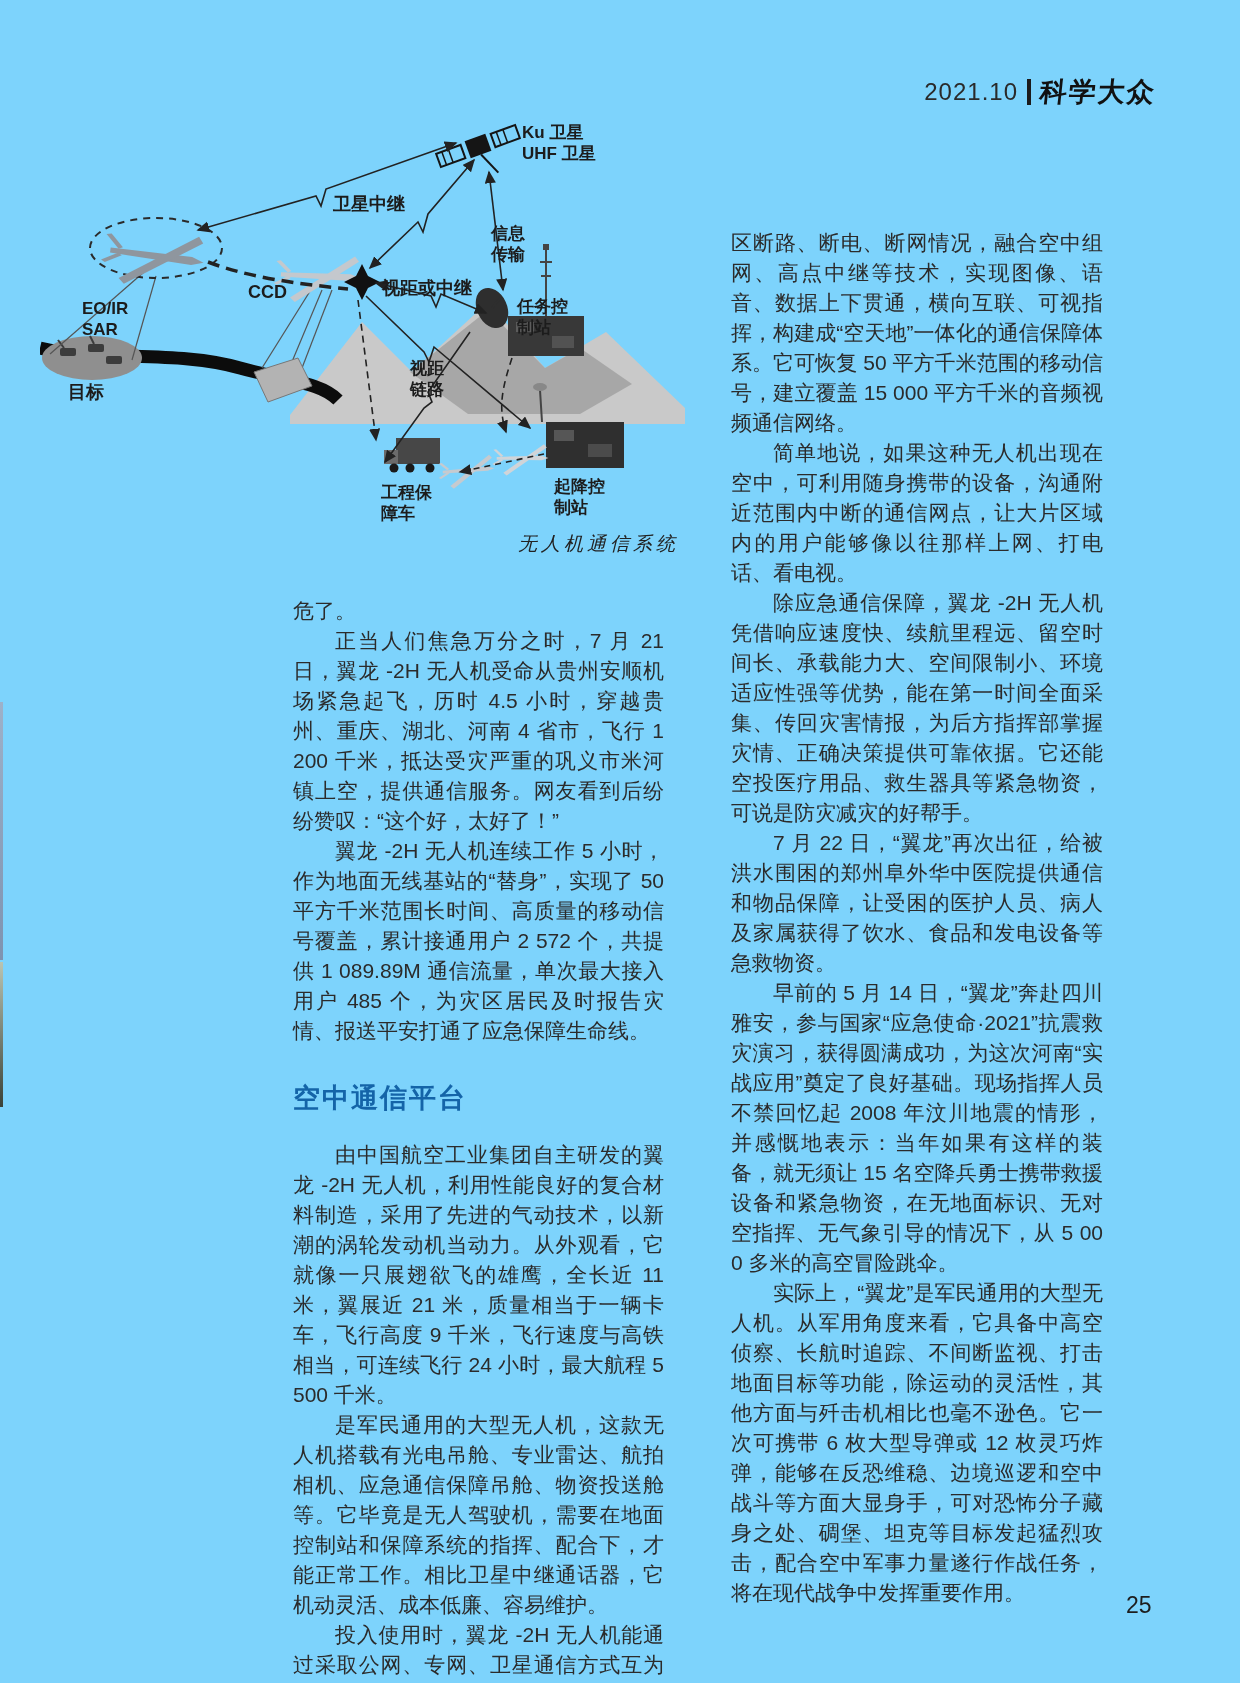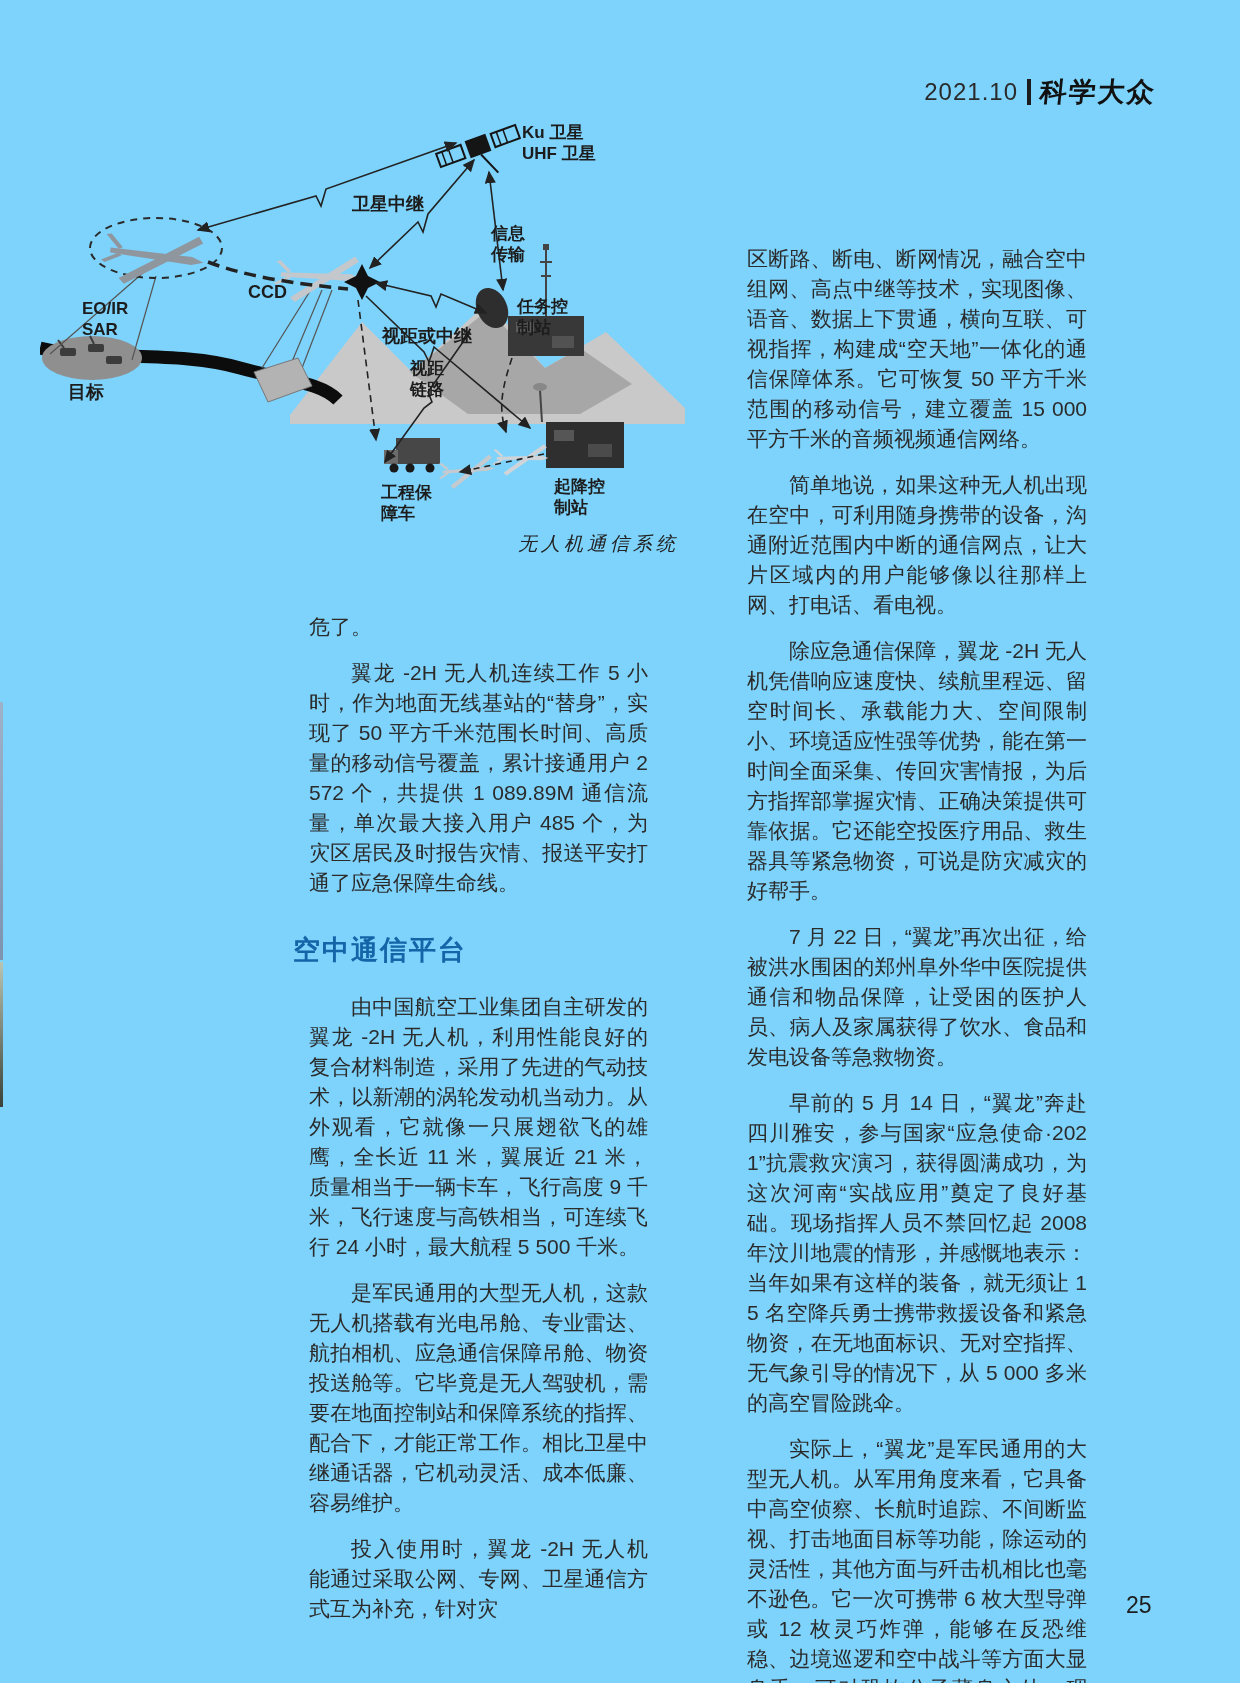--- a/index.html
+++ b/index.html
@@ -15,21 +15,21 @@
   .diagram{position:absolute;left:40px;top:110px;width:645px;height:452px;}
   .diagram svg{position:absolute;left:0;top:0;}
   .dlabel{position:absolute;font-weight:bold;font-size:17px;line-height:21px;
           color:#1c1c1c;white-space:pre-line;}
   .dlabel.big{font-size:18px;}
   .caption{position:absolute;left:518px;top:531px;font-family:"Liberation Serif","DejaVu Serif",serif;
            font-style:italic;font-size:19px;color:#222;letter-spacing:4px;}
   
   .col{position:absolute;font-size:21px;line-height:30px;text-align:justify;
        word-break:break-all;color:#2b2b2b;}
-  .col p{margin:16px;}
+  .col p{margin:0;}
   .col p.ind{text-indent:2em;}
   .col h2{margin:34px 0 24px 0;font-size:27px;line-height:36px;font-weight:bold;
           color:var(--accent,#1464a8);letter-spacing:2px;text-indent:0;}
   .left-col{left:293px;top:596px;width:371px;}
   .right-col{left:731px;top:228px;width:372px;}
   .page-number{position:absolute;left:1126px;top:1592px;font-size:23px;color:#1d1d1d;}
   
   .edge1{position:absolute;left:0;top:702px;width:3px;height:258px;
          background:linear-gradient(180deg,#9db1c9,#7e93b0);}
   .edge2{position:absolute;left:0;top:962px;width:3px;height:145px;
@@ -150,42 +150,43 @@
         <polyline points="430,222 388,282 392,292 384,298 345,352" marker-end="url(#mE)"></polyline>
         <path d="M318,190 L336,330" stroke-dasharray="7 5" marker-end="url(#mE)"></path>
         <path d="M472,248 C462,278 458,298 466,322" stroke-dasharray="7 5" marker-end="url(#mE)"></path>
         <path d="M504,344 L420,362" stroke-dasharray="6 5" marker-end="url(#mE)"></path>
         <path d="M168,152 C210,168 260,174 308,179" stroke-width="3.5" stroke-dasharray="12 7"></path>
       </g>
     </svg>
 
     <span class="dlabel" style="left:482px;top:12px;">Ku 卫星
 UHF 卫星</span>
-    <span class="dlabel big" style="left:293px;top:84px;margin-left:19px;">卫星中继</span>
+    <span class="dlabel big" style="left:293px;top:84px;">卫星中继</span>
     <span class="dlabel" style="left:451px;top:113px;">信息
 传输</span>
-    <span class="dlabel big" style="left:342px;top:168px;margin-top:48px;">视距或中继</span>
+    <span class="dlabel big" style="left:342px;top:168px;">视距或中继</span>
     <span class="dlabel big" style="left:208px;top:172px;">CCD</span>
     <span class="dlabel" style="left:477px;top:186px;">任务控
 制站</span>
     <span class="dlabel" style="left:42px;top:188px;">EO/IR
 SAR</span>
     <span class="dlabel" style="left:370px;top:248px;">视距
 链路</span>
     <span class="dlabel big" style="left:28px;top:272px;">目标</span>
     <span class="dlabel" style="left:341px;top:372px;">工程保
 障车</span>
     <span class="dlabel" style="left:514px;top:366px;">起降控
 制站</span>
   </div>
 
   <div class="caption">无人机通信系统</div>
 
   <div class="col left-col">
     <p>危了。</p>
+    <p class="ind">正当人们焦急万分之时，7 月 21 日，翼龙 -2H 无人机受命从贵州安顺机场紧急起飞，历时 4.5 小时，穿越贵州、重庆、湖北、河南 4 省市，飞行 1 200 千米，抵达受灾严重的巩义市米河镇上空，提供通信服务。网友看到后纷纷赞叹：“这个好，太好了！”</p>
     <p class="ind">翼龙 -2H 无人机连续工作 5 小时，作为地面无线基站的“替身”，实现了 50 平方千米范围长时间、高质量的移动信号覆盖，累计接通用户 2 572 个，共提供 1 089.89M 通信流量，单次最大接入用户 485 个，为灾区居民及时报告灾情、报送平安打通了应急保障生命线。</p>
     <h2>空中通信平台</h2>
     <p class="ind">由中国航空工业集团自主研发的翼龙 -2H 无人机，利用性能良好的复合材料制造，采用了先进的气动技术，以新潮的涡轮发动机当动力。从外观看，它就像一只展翅欲飞的雄鹰，全长近 11 米，翼展近 21 米，质量相当于一辆卡车，飞行高度 9 千米，飞行速度与高铁相当，可连续飞行 24 小时，最大航程 5 500 千米。</p>
     <p class="ind">是军民通用的大型无人机，这款无人机搭载有光电吊舱、专业雷达、航拍相机、应急通信保障吊舱、物资投送舱等。它毕竟是无人驾驶机，需要在地面控制站和保障系统的指挥、配合下，才能正常工作。相比卫星中继通话器，它机动灵活、成本低廉、容易维护。</p>
     <p class="ind">投入使用时，翼龙 -2H 无人机能通过采取公网、专网、卫星通信方式互为补充，针对灾</p>
   </div>
 
   <div class="col right-col">
     <p>区断路、断电、断网情况，融合空中组网、高点中继等技术，实现图像、语音、数据上下贯通，横向互联、可视指挥，构建成“空天地”一体化的通信保障体系。它可恢复 50 平方千米范围的移动信号，建立覆盖 15 000 平方千米的音频视频通信网络。</p>
     <p class="ind">简单地说，如果这种无人机出现在空中，可利用随身携带的设备，沟通附近范围内中断的通信网点，让大片区域内的用户能够像以往那样上网、打电话、看电视。</p>

